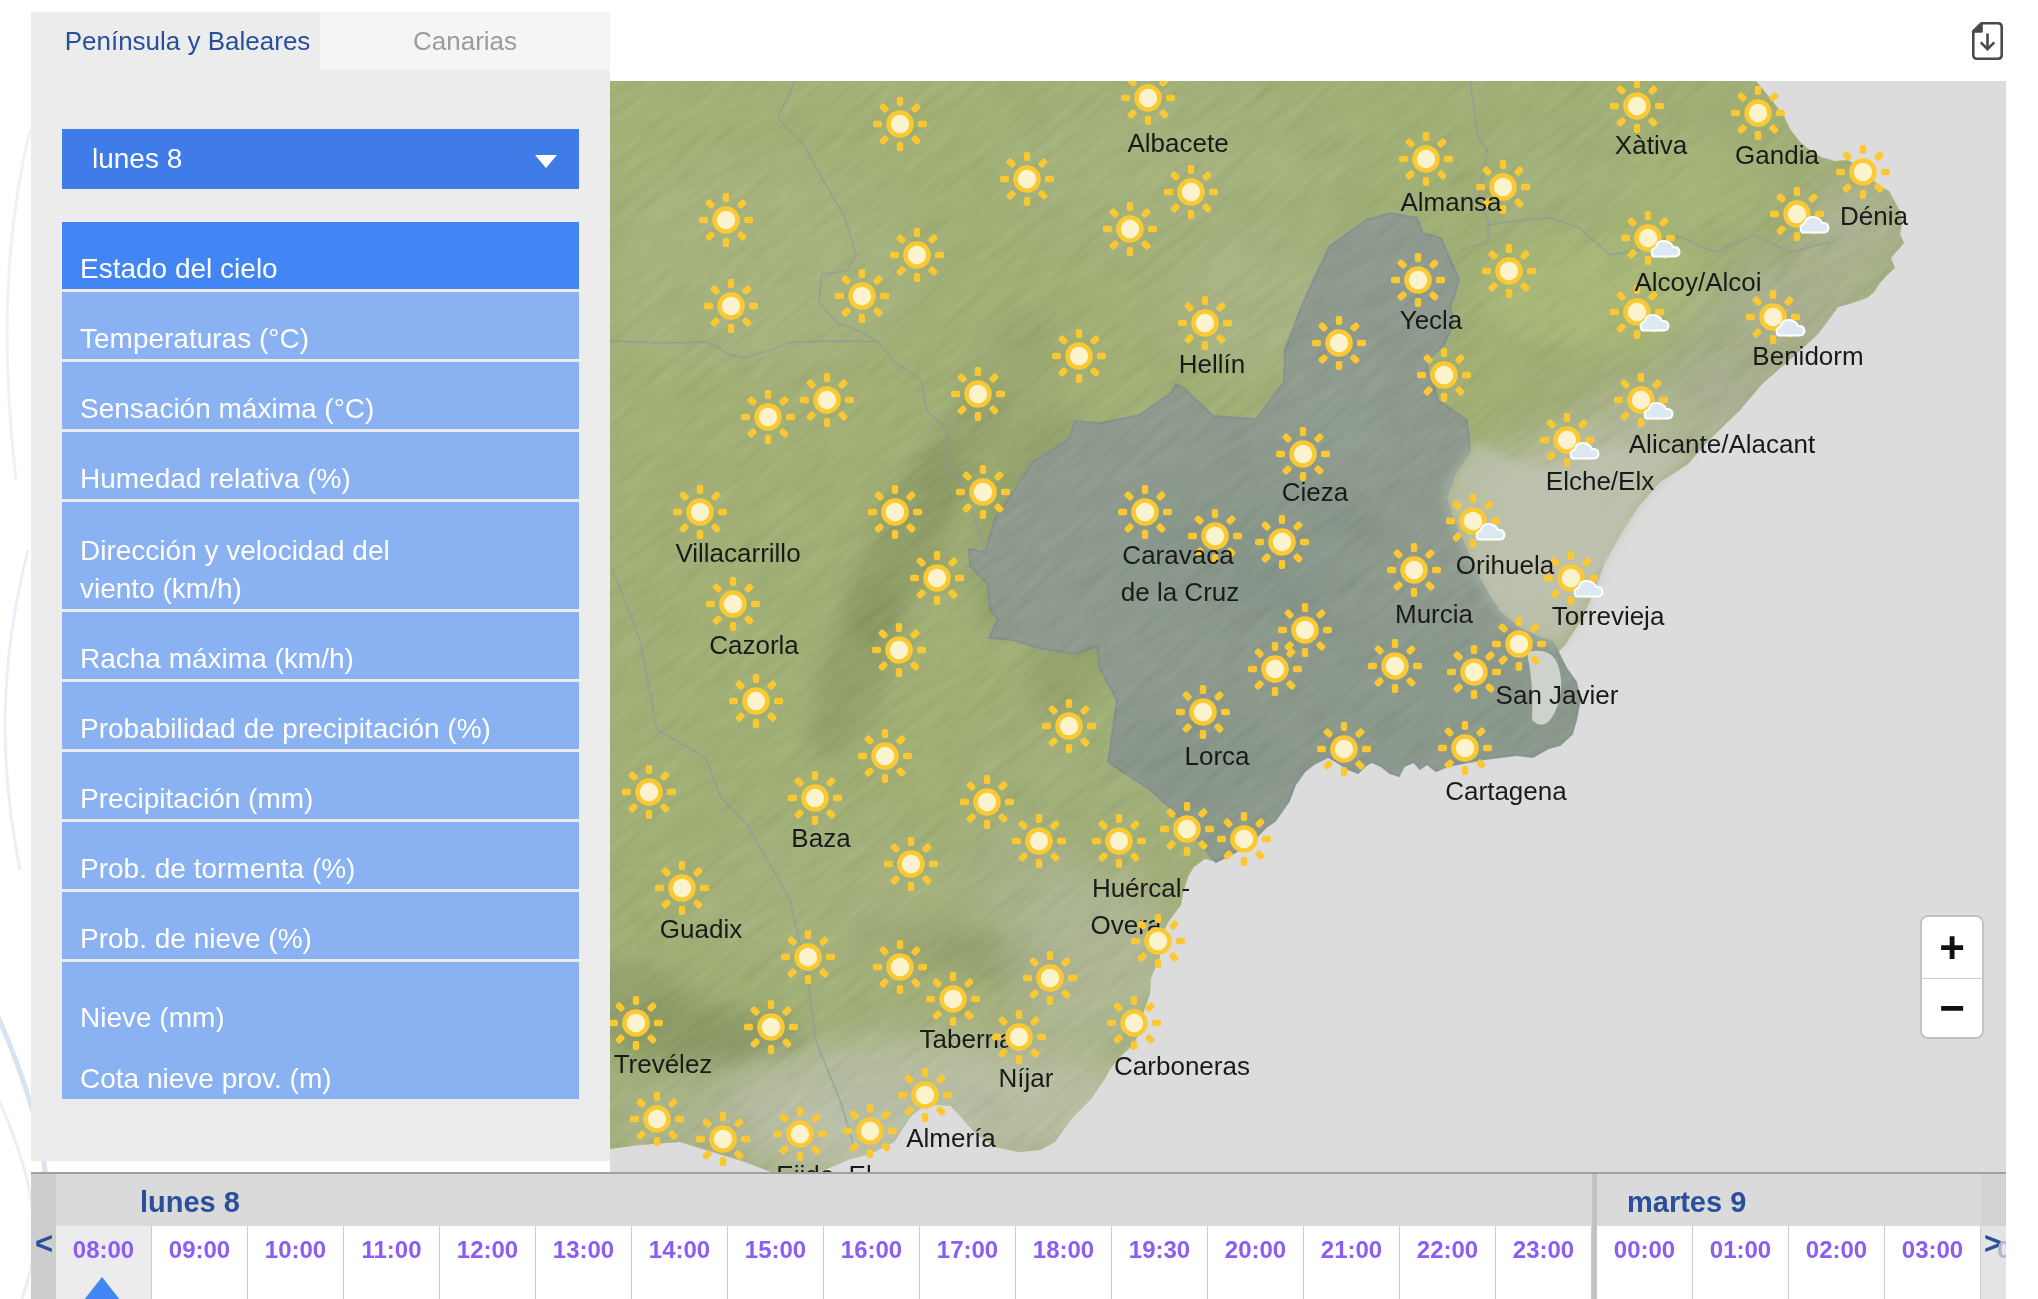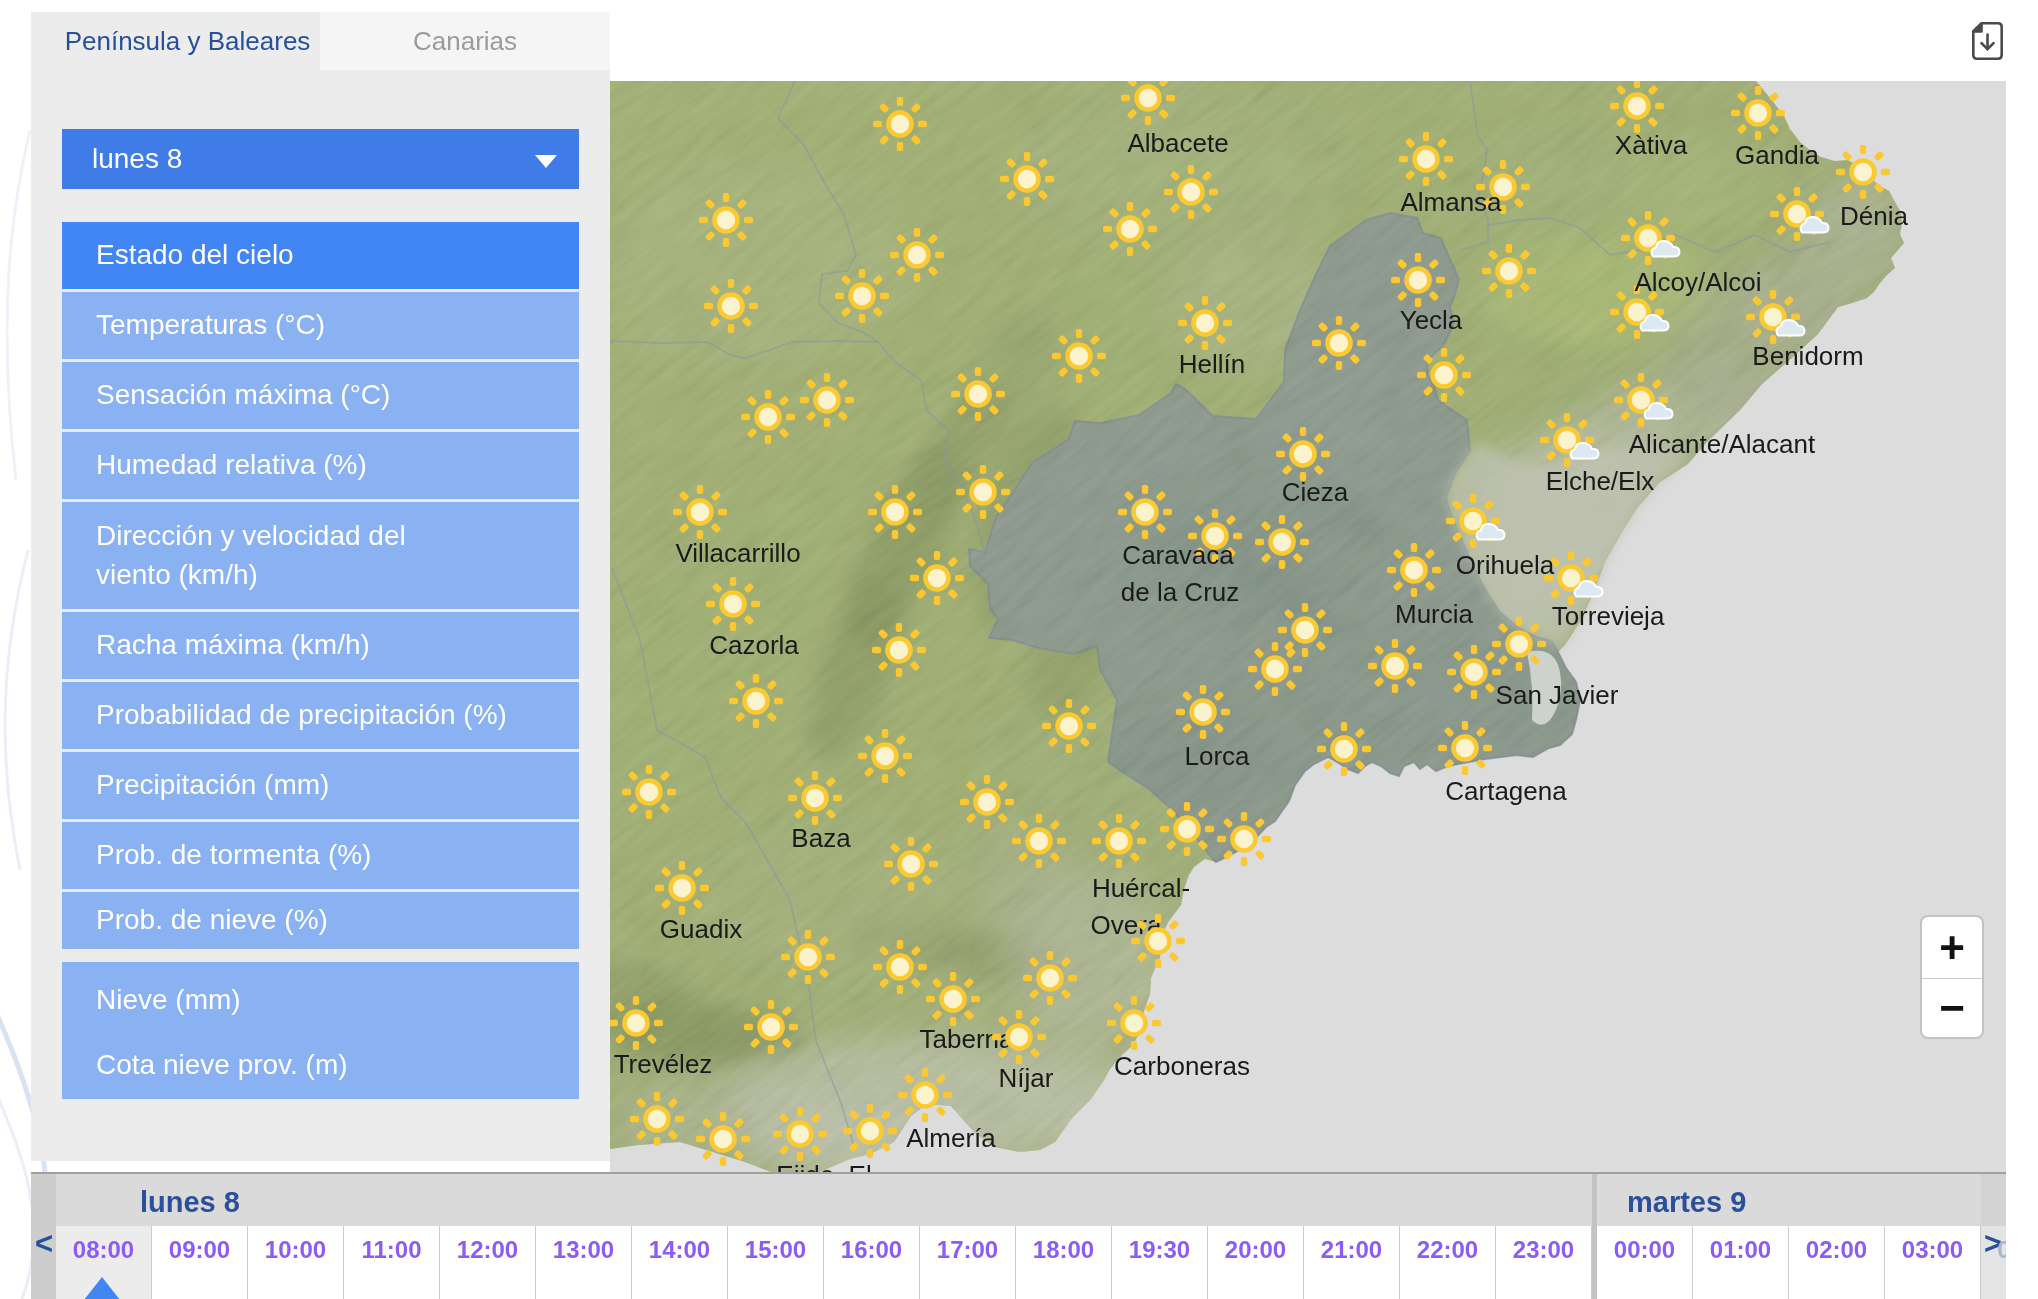--- a/index.html
+++ b/index.html
@@ -9,21 +9,21 @@
   #panel{position:absolute;left:31px;top:12px;width:579px;height:1149px;background:#ececec;}
   #tabPen{position:absolute;left:0;top:0;width:289px;height:58px;color:#27509b;font-size:26px;
     display:flex;align-items:center;justify-content:center;margin-left:12px;}
   #tabCan{position:absolute;left:289px;top:0;width:290px;height:58px;background:#f5f5f5;color:#9b9b9b;
     font-size:26px;display:flex;align-items:center;justify-content:center;}
   #dropdown{position:absolute;left:31px;top:117px;width:517px;height:60px;background:#3f7ce8;color:#fff;
     font-size:28px;display:flex;align-items:center;padding-left:30px;box-sizing:border-box;}
   #dropdown .chev{position:absolute;right:22px;top:26px;width:0;height:0;border-left:11px solid transparent;
     border-right:11px solid transparent;border-top:13px solid #ffffff;}
   .mi{position:absolute;left:31px;width:517px;height:67px;background:#8ab1f2;color:#ffffff;font-size:28px;
-    display:flex;align-items:center;padding-left:34px;box-sizing:border-box;line-height:1.38;}
+    display:flex;align-items:flex-end;padding-left:18px;box-sizing:border-box;line-height:1.38;}
   .mi.sel{background:#4285f4;}
   
   #dl{position:absolute;left:1972px;top:22px;}
   
   #map{position:absolute;left:610px;top:81px;width:1396px;height:1091px;overflow:hidden;background:#dcdcdc;}
   
   #zoom{position:absolute;left:1920px;top:915px;width:64px;height:124px;background:#ffffff;
     border:2px solid #c2c2c2;border-radius:8px;box-sizing:border-box;}
   #zoom .zp{position:absolute;left:0;top:0;width:100%;height:61px;display:flex;align-items:center;
     justify-content:center;font-size:44px;font-weight:bold;color:#111;border-bottom:1px solid #ccc;}
@@ -81,21 +81,21 @@
       </div>
     <div class="mi" style="top:670px;height:67px">
         <span>Probabilidad de precipitación (%)</span>
       </div>
     <div class="mi" style="top:740px;height:67px">
         <span>Precipitación (mm)</span>
       </div>
     <div class="mi" style="top:810px;height:67px">
         <span>Prob. de tormenta (%)</span>
       </div>
-    <div class="mi" style="top:880px;height:57px">
+    <div class="mi" style="top:880px;height:67px">
         <span>Prob. de nieve (%)</span>
       </div>
     <div class="mi" style="top:950px;height:76px">
         <span>Nieve (mm)</span>
       </div>
     <div class="mi" style="top:1020px;height:67px">
         <span>Cota nieve prov. (m)</span>
       </div>
   </div>
 

